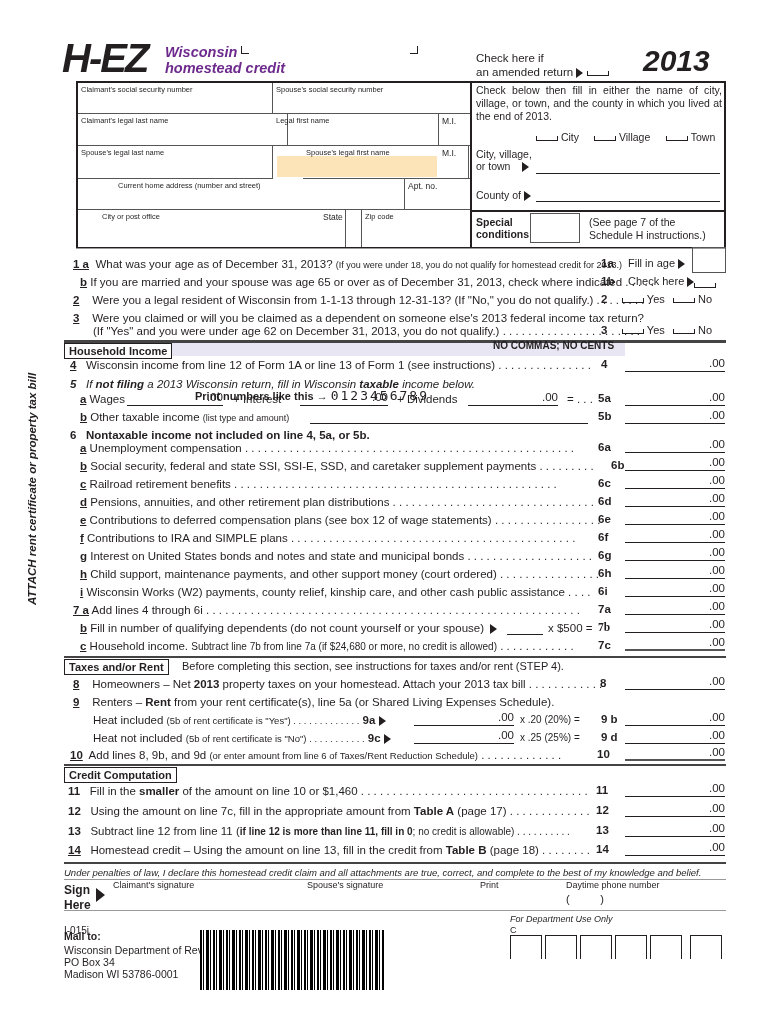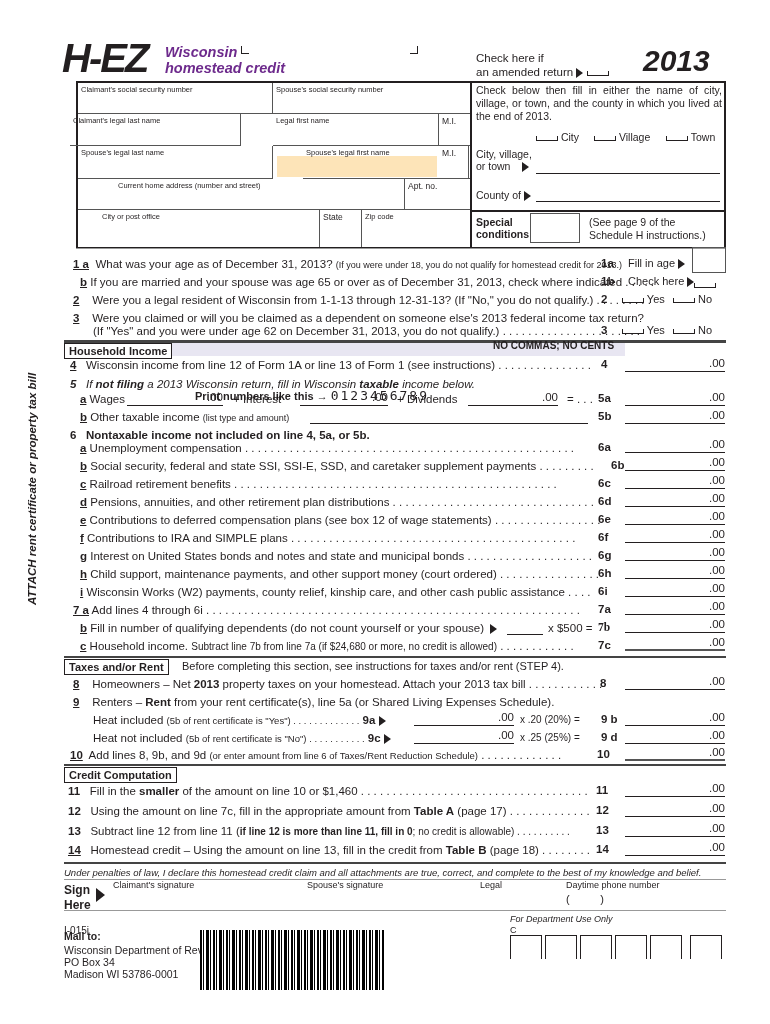--- a/index.html
+++ b/index.html
@@ -43,30 +43,30 @@
 <div class="abs corner" style="left:410px;top:46px;border-width:0 1px 1px 0;"></div>
 <div class="abs amend">
   <div>Check here if</div>
   <div><span>an amended return</span> <span class="tri"></span> <span class="chk"></span></div>
 </div>
 <div class="abs year">2013</div>
 
 <div class="abs box" style="left:76px;top:81px;width:396px;height:168px;"></div>
 <div class="cell" style="left:78px;top:83px;width:195px;height:31px;"><span>Claimant's social security number</span></div>
 <div class="cell" style="left:273px;top:83px;width:197px;height:31px;border-right:none;"><span>Spouse's social security number</span></div>
-<div class="cell" style="left:70px;top:114px;width:171px;height:32px;"><span>Claimant's legal last name</span></div>
+<div class="cell" style="left:78px;top:114px;width:210px;height:32px;"><span>Claimant's legal last name</span></div>
 <div class="cell" style="left:273px;top:114px;width:166px;height:32px;"><span>Legal first name</span></div>
 <div class="cell big" style="left:439px;top:114px;width:31px;height:32px;border-right:none;"><span>M.I.</span></div>
 <div class="cell" style="left:78px;top:146px;width:195px;height:33px;"><span>Spouse's legal last name</span></div>
 <div class="hl" style="left:277px;top:156px;width:160px;height:21px;"></div>
 <div class="cell" style="left:273px;top:146px;width:166px;height:33px;margin-left:30px;"><span style="position:relative">Spouse's legal first name</span></div>
 <div class="cell big" style="left:439px;top:146px;width:31px;height:33px;border-right:none;"><span>M.I.</span></div>
 <div class="cell" style="left:78px;top:179px;width:327px;height:31px;padding-left:40px;"><span>Current home address (number and street)</span></div>
 <div class="cell big" style="left:405px;top:179px;width:65px;height:31px;border-right:none;"><span>Apt. no.</span></div>
-<div class="cell" style="left:78px;top:210px;width:242px;height:37px;border-bottom:none;padding-left:24px;"><span>City or post office</span></div>
+<div class="cell" style="left:78px;top:210px;width:268px;height:37px;border-bottom:none;padding-left:24px;"><span>City or post office</span></div>
 <div class="cell big" style="left:320px;top:210px;width:42px;height:37px;border-bottom:none;"><span>State</span></div>
 <div class="cell" style="left:362px;top:210px;width:108px;height:37px;border:none;"><span>Zip code</span></div>
 
 <div class="abs box" style="left:470px;top:81px;width:256px;height:168px;"></div>
 <div class="abs" style="left:476px;top:84px;width:246px;font-size:10.5px;line-height:13px;text-align:justify;">Check below then fill in either the name of city, village, or town, and the county in which you lived at the end of 2013.</div>
 <div class="abs" style="left:536px;top:131px;font-size:10.5px;"><span class="chk"></span> <span>City</span></div>
 <div class="abs" style="left:594px;top:131px;font-size:10.5px;"><span class="chk"></span> <span>Village</span></div>
 <div class="abs" style="left:666px;top:131px;font-size:10.5px;"><span class="chk"></span> <span>Town</span></div>
 <div class="abs" style="left:476px;top:148px;font-size:10.5px;line-height:12px;">
   <div>City, village,</div>
@@ -75,21 +75,21 @@
 <div class="line" style="left:536px;top:160px;width:184px;height:14px;"></div>
 <div class="abs" style="left:476px;top:189px;font-size:10.5px;"><span>County of</span> <span class="tri"></span></div>
 <div class="line" style="left:536px;top:188px;width:184px;height:14px;"></div>
 <div class="abs" style="left:472px;top:210px;width:252px;border-top:2px solid #231f20;"></div>
 <div class="abs" style="left:476px;top:216px;font-size:10.5px;font-weight:bold;line-height:12px;">
   <div>Special</div>
   <div>conditions</div>
 </div>
 <div class="abs" style="left:530px;top:213px;width:50px;height:30px;border:1px solid #555;"></div>
 <div class="abs" style="left:589px;top:216px;font-size:10.5px;line-height:13px;">
-  <div>(See page 9 of the</div>
+  <div>(See page 7 of the</div>
   <div>Schedule H instructions.)</div>
 </div>
 
 <div class="abs" style="left:76px;top:248px;width:650px;border-top:1px solid #999;"></div>
 <div class="row" style="top:257px;left:73px;"><span class="num u">1 a</span>&nbsp; <span>What was your age as of December 31, 2013?</span> <span class="small">(If you were under 18, you do not qualify for homestead credit for 2013.)</span></div>
 <div class="abs num" style="left:601px;top:257px;font-size:11.5px;">1a</div>
 <div class="abs" style="left:628px;top:257px;font-size:11px;"><span>Fill in age</span> <span class="tri"></span></div>
 <div class="abs" style="left:692px;top:247px;width:34px;height:26px;border:1px solid #555;"></div>
 <div class="row" style="top:275px;left:80px;"><span class="num u">b</span> <span>If you are married and your spouse was age 65 or over as of December 31, 2013, check where indicated . . . . .</span></div>
 <div class="abs num" style="left:601px;top:275px;font-size:11.5px;">1b</div>
@@ -224,21 +224,21 @@
 <div class="bar" style="left:64px;top:862px;width:662px;height:2px;"></div>
 <div class="abs" style="left:64px;top:867px;font-size:9.5px;font-style:italic;white-space:nowrap;">Under penalties of law, I declare this homestead credit claim and all attachments are true, correct, and complete to the best of my knowledge and belief.</div>
 <div class="abs" style="left:64px;top:879px;width:662px;border-top:1px solid #999;"></div>
 <div class="abs" style="left:64px;top:883px;font-size:12px;font-weight:bold;line-height:15px;">
   <div>Sign</div>
   <div>Here</div>
 </div>
 <div class="abs tri" style="left:96px;top:888px;border-top-width:7px;border-bottom-width:7px;border-left-width:9px;"></div>
 <div class="abs" style="left:113px;top:880px;width:190px;height:30px;font-size:9px;"><span>Claimant's signature</span></div>
 <div class="abs" style="left:307px;top:880px;width:170px;height:30px;font-size:9px;"><span>Spouse's signature</span></div>
-<div class="abs" style="left:480px;top:880px;width:80px;height:30px;font-size:9px;"><span>Legal</span></div>
+<div class="abs" style="left:480px;top:880px;width:80px;height:30px;font-size:9px;"><span>Print</span></div>
 <div class="abs" style="left:566px;top:880px;width:150px;height:30px;font-size:9px;">
   <div>Daytime phone number</div>
   <div style="font-size:11px;margin-top:3px;white-space:pre;">(          )</div>
 </div>
 <div class="abs" style="left:64px;top:910px;width:662px;border-top:1px solid #999;"></div>
 
 <div class="abs" style="left:64px;top:913px;font-size:10px;margin-top:12px;">I-015i</div>
 <div class="abs" style="left:64px;top:930px;font-size:10.5px;line-height:12px;">
   <div style="font-weight:bold;margin-bottom:2px;">Mail to:</div>
   <div>Wisconsin Department of Revenue</div>

